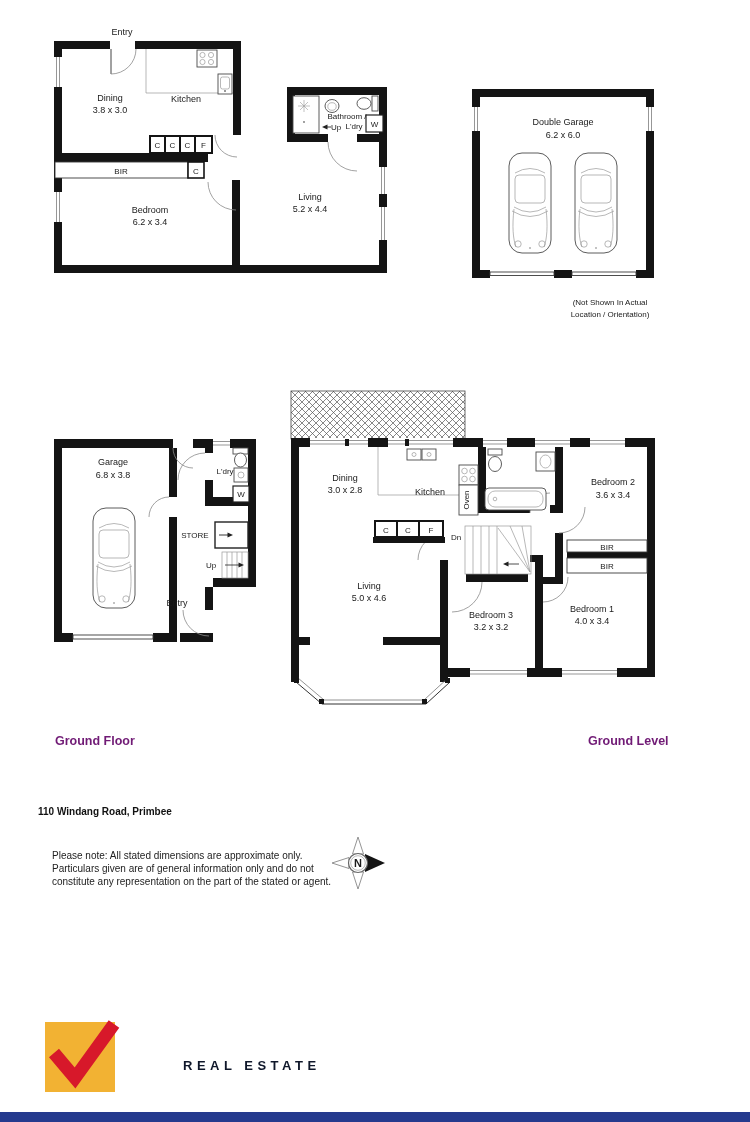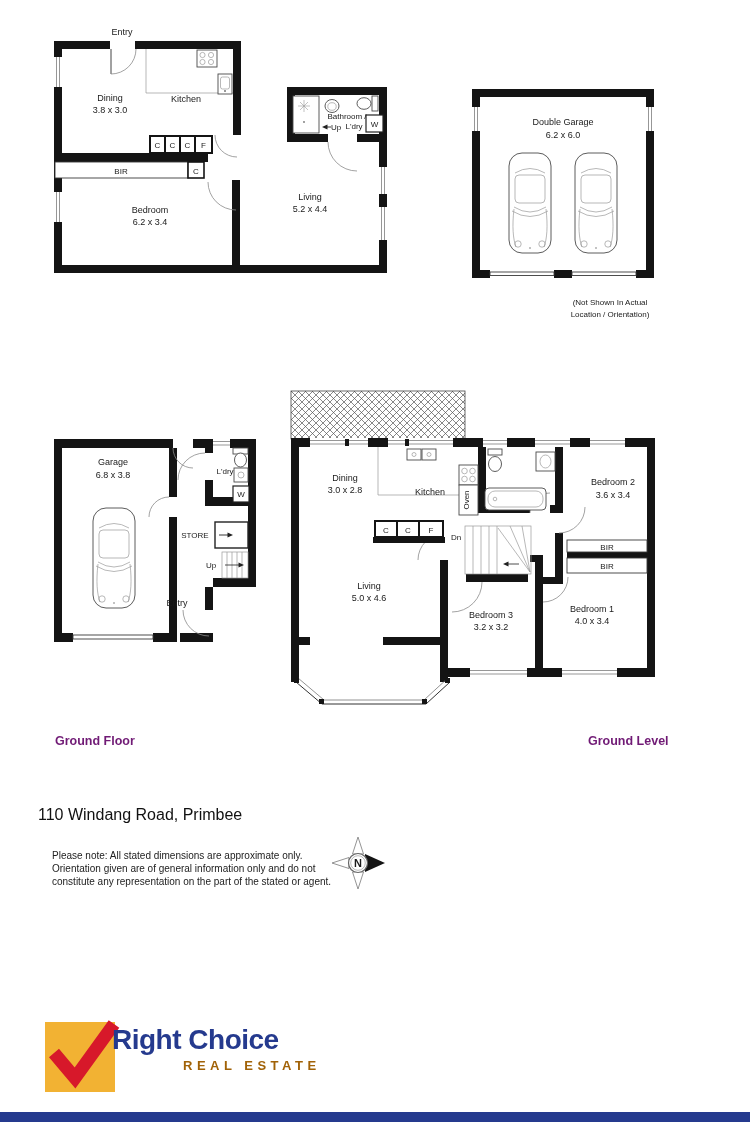--- a/index.html
+++ b/index.html
@@ -13,21 +13,21 @@
   svg text { font-family:"Liberation Sans", sans-serif; fill:#1a1a1a; }
   .t9  { font-size:9px; }
   .t8  { font-size:8px; }
   .wall { fill:#141414; }
   .thin { stroke:#3a3a3a; stroke-width:0.9; fill:#fff; }
   .arc  { stroke:#8a8a8a; stroke-width:0.8; fill:none; }
   .fix  { stroke:#4a4a4a; stroke-width:0.9; fill:#fff; }
   .lite { stroke:#9a9a9a; stroke-width:0.7; fill:none; }
   .winline { stroke:#6a6a6a; stroke-width:0.7; }
   .floor-label { position:absolute; font-size:12.5px; font-weight:bold; color:#701a75; }
-  .address { position:absolute; left:38px; top:806px; font-size:16px; font-weight:normal; color:#111; }
+  .address { position:absolute; left:38px; top:806px; font-size:10px; font-weight:bold; color:#111; }
   .disclaimer { position:absolute; left:52px; top:849px; font-size:10px; line-height:13px; color:#222; }
   .logo { position:absolute; left:45px; top:1022px; width:300px; height:80px; }
   .logo-square { position:absolute; left:0; top:0; width:70px; height:70px; }
   .logo-check { position:absolute; left:0; top:-16px; width:125px; height:90px; }
   .logo-name { position:absolute; left:67px; top:2px; font-size:28px; font-weight:bold; letter-spacing:-0.5px; white-space:nowrap; }
   .logo-sub  { position:absolute; left:105px; top:36px; font-size:13px; font-weight:bold; letter-spacing:4.5px; white-space:nowrap; }
   .bottom-bar { position:absolute; left:0; top:1112px; width:750px; height:10px; }
 </style>
 </head>
 <body>
@@ -406,36 +406,35 @@
   </g>
 </svg>
 
 <div class="floor-label" style="left:55px;top:734px">Ground Floor</div>
 <div class="floor-label" style="left:588px;top:734px">Ground Level</div>
 
 <div class="address">110 Windang Road, Primbee</div>
 
 <div class="disclaimer">
   <div>Please note: All stated dimensions are approximate only.</div>
-  <div>Orientation given are of general information only and do not</div>
+  <div>Particulars given are of general information only and do not</div>
   <div>constitute any representation on the part of the stated or agent.</div>
 </div>
 
 <svg class="abs" style="left:330px;top:835px" width="56" height="56" viewBox="-28 -28 56 56">
   <polygon points="0,-26 -5.5,-9 5.5,-9" fill="#fff" stroke="#888" stroke-width="0.9"></polygon>
   <polygon points="0,26 -5.5,9 5.5,9" fill="#fff" stroke="#888" stroke-width="0.9"></polygon>
   <polygon points="-26,0 -9,-5.5 -9,5.5" fill="#fff" stroke="#888" stroke-width="0.9"></polygon>
   <polygon points="27,0 7,-9 7,9" fill="#141414"></polygon>
   <circle cx="0" cy="0" r="9.5" fill="#fff" stroke="#666" stroke-width="1.2"></circle>
   <circle cx="0" cy="0" r="7.3" fill="none" stroke="#999" stroke-width="0.7"></circle>
   <text x="0" y="4.2" text-anchor="middle" style="font-size:11px;font-weight:bold">N</text>
 </svg>
 
 <div class="logo">
   <div class="logo-square" style="background: rgb(242, 178, 51);"></div>
   <svg class="logo-check" viewBox="0 0 125 90">
     <polyline points="9,47 30,72 69,18" fill="none" stroke-width="13" class="check-line" stroke="#d7182a"></polyline>
   </svg>
-  <div class="logo-name" style="color: rgb(37, 58, 142);">Right Choice</div>
-  <div class="logo-sub" style="color: #a16207; padding-left: 33px;">REAL ESTATE</div>
+  <div class="logo-sub" style="color: #0f172a; padding-left: 33px;">REAL ESTATE</div>
 </div>
 
 <div class="bottom-bar" style="background: rgb(37, 58, 142);"></div>
 
 </body></html>

